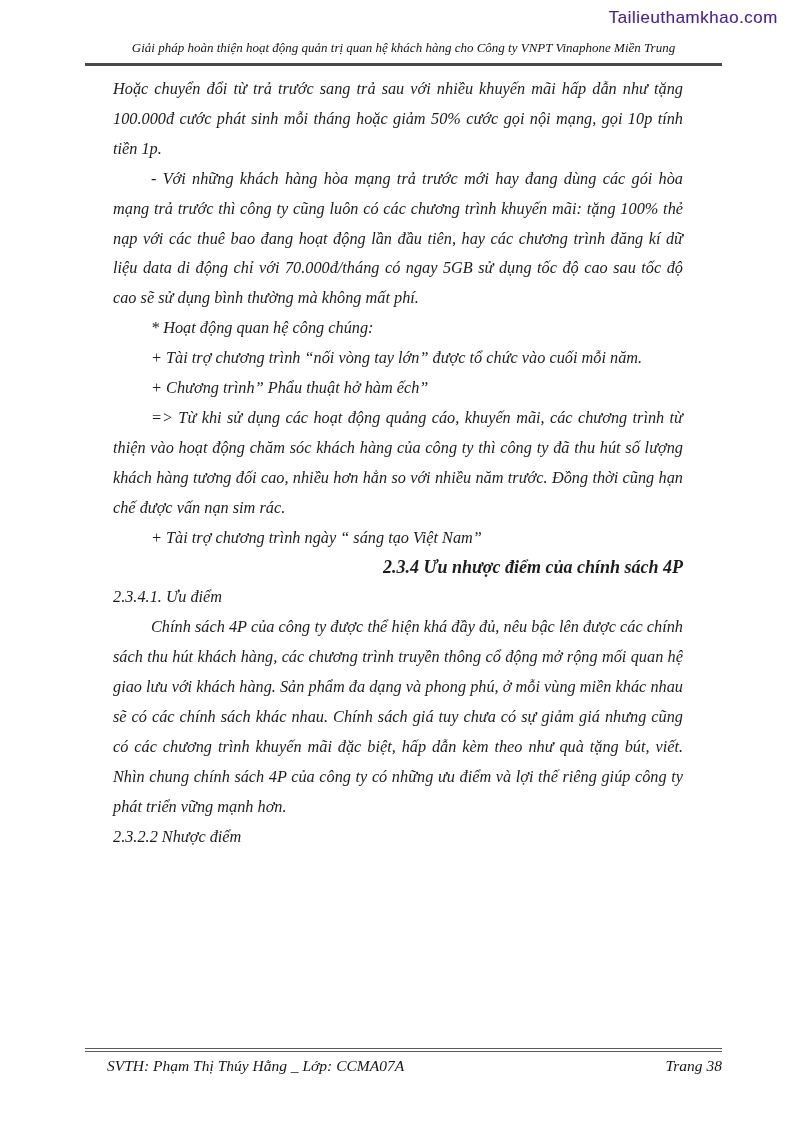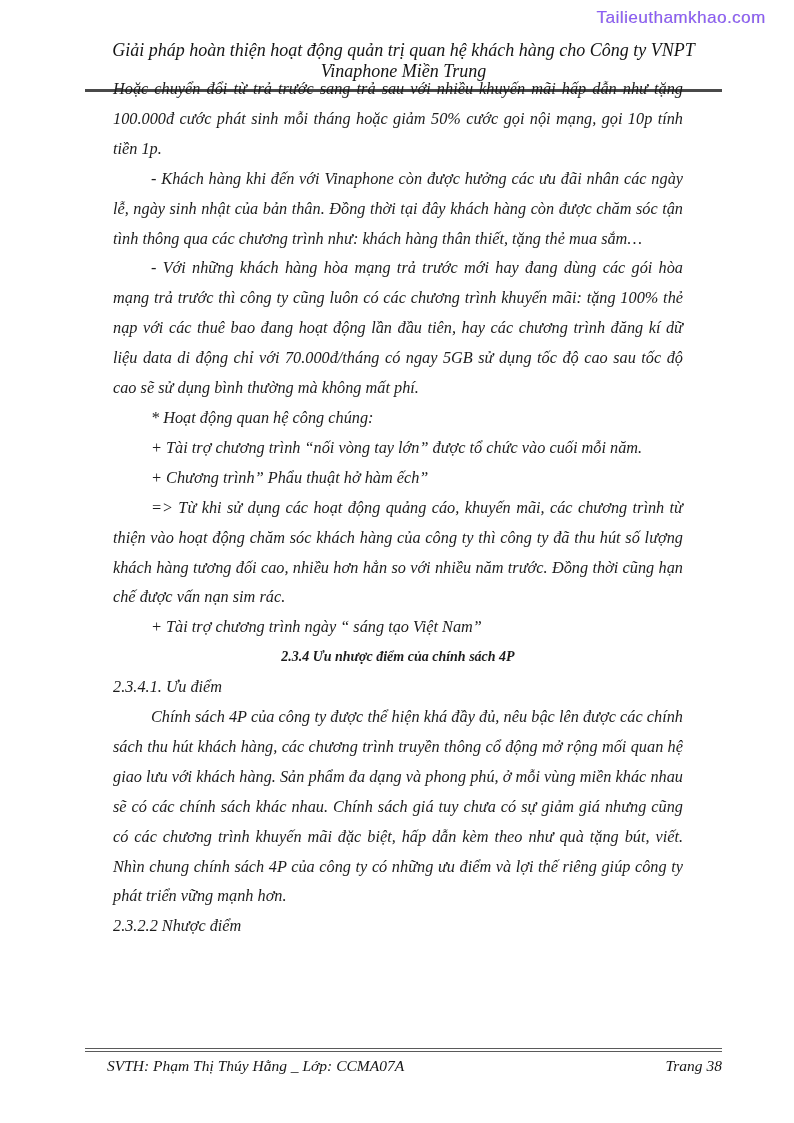--- a/index.html
+++ b/index.html
@@ -8,56 +8,56 @@
     width: 794px;
     height: 1123px;
     background: #ffffff;
     overflow: hidden;
     font-family: "Liberation Serif", "DejaVu Serif", serif;
     color: #1c1c1c;
   }
   .watermark {
     position: absolute;
     top: 8px;
-    right: 28px;
+    right: 16px;
     font-family: "Liberation Sans", "DejaVu Sans", sans-serif;
     font-size: 17px;
-    color: #8b5cf6;
+    color: #4c1d95;
     text-shadow: 1px 1px 0 #ffffff, -0.5px -0.5px 0 #bdbdbd;
     letter-spacing: 0.5px;
   }
   .running-header {
     position: absolute;
     top: 40px;
     left: 85px;
     width: 637px;
     text-align: center;
     font-style: italic;
-    font-size: 18px;
+    font-size: 13px;
     color: #141414;
     border-bottom: 3px solid #4a4a4a;
     padding-bottom: 7px;
   }
   .body-text {
     position: absolute;
     top: 74px;
     left: 113px;
     width: 570px;
     font-size: 16.3px;
     line-height: 29.9px;
     text-align: justify;
   }
   .body-text p { margin: 0; text-indent: 38px; font-style: italic; }
   .body-text p.no-indent { text-indent: 0; }
   .body-text p.heading-bold-italic {
     text-indent: 0;
     font-weight: bold;
     font-style: italic;
-    text-align: center;
-    font-size: 14px;
+    text-align: right;
+    font-size: 18px;
   }
   .body-text p.heading-italic {
     text-indent: 0;
     text-align: left;
   }
   .page-footer {
     position: absolute;
     top: 1048px;
     left: 85px;
     width: 637px;
@@ -75,21 +75,20 @@
 <body>
 
 <div class="page">
 
   <div class="watermark">Tailieuthamkhao.com</div>
 
   <div class="running-header">Giải pháp hoàn thiện hoạt động quản trị quan hệ khách hàng cho Công ty VNPT Vinaphone Miền Trung</div>
 
   <div class="body-text">
     <p class="no-indent">Hoặc chuyển đổi từ trả trước sang trả sau với nhiều khuyến mãi hấp dẫn như tặng 100.000đ cước phát sinh mỗi tháng hoặc giảm 50% cước gọi nội mạng, gọi 10p tính tiền 1p.</p>
-    <p>- Khách hàng khi đến với Vinaphone còn được hưởng các ưu đãi nhân các ngày lễ, ngày sinh nhật của bản thân. Đồng thời tại đây khách hàng còn được chăm sóc tận tình thông qua các chương trình như: khách hàng thân thiết, tặng thẻ mua sắm…</p>
     <p>- Với những khách hàng hòa mạng trả trước mới hay đang dùng các gói hòa mạng trả trước thì công ty cũng luôn có các chương trình khuyến mãi: tặng 100% thẻ nạp với các thuê bao đang hoạt động lần đầu tiên, hay các chương trình đăng kí dữ liệu data di động chỉ với 70.000đ/tháng có ngay 5GB sử dụng tốc độ cao sau tốc độ cao sẽ sử dụng bình thường mà không mất phí.</p>
     <p>* Hoạt động quan hệ công chúng:</p>
     <p>+ Tài trợ chương trình “nối vòng tay lớn” được tổ chức vào cuối mỗi năm.</p>
     <p>+ Chương trình” Phẩu thuật hở hàm ếch”</p>
     <p>=&gt; Từ khi sử dụng các hoạt động quảng cáo, khuyến mãi, các chương trình từ thiện vào hoạt động chăm sóc khách hàng của công ty thì công ty đã thu hút số lượng khách hàng tương đối cao, nhiều hơn hẳn so với nhiều năm trước. Đồng thời cũng hạn chế được vấn nạn sim rác.</p>
     <p>+ Tài trợ chương trình ngày “ sáng tạo Việt Nam”</p>
     <p class="heading-bold-italic">2.3.4 Ưu nhược điểm của chính sách 4P</p>
     <p class="heading-italic">2.3.4.1. Ưu điểm</p>
     <p>Chính sách 4P của công ty được thể hiện khá đầy đủ, nêu bậc lên được các chính sách thu hút khách hàng, các chương trình truyền thông cổ động mở rộng mối quan hệ giao lưu với khách hàng. Sản phẩm đa dạng và phong phú, ở mỗi vùng miền khác nhau sẽ có các chính sách khác nhau. Chính sách giá tuy chưa có sự giảm giá nhưng cũng có các chương trình khuyến mãi đặc biệt, hấp dẫn kèm theo như quà tặng bút, viết. Nhìn chung chính sách 4P của công ty có những ưu điểm và lợi thế riêng giúp công ty phát triển vững mạnh hơn.</p>
     <p class="heading-italic">2.3.2.2 Nhược điểm</p>

